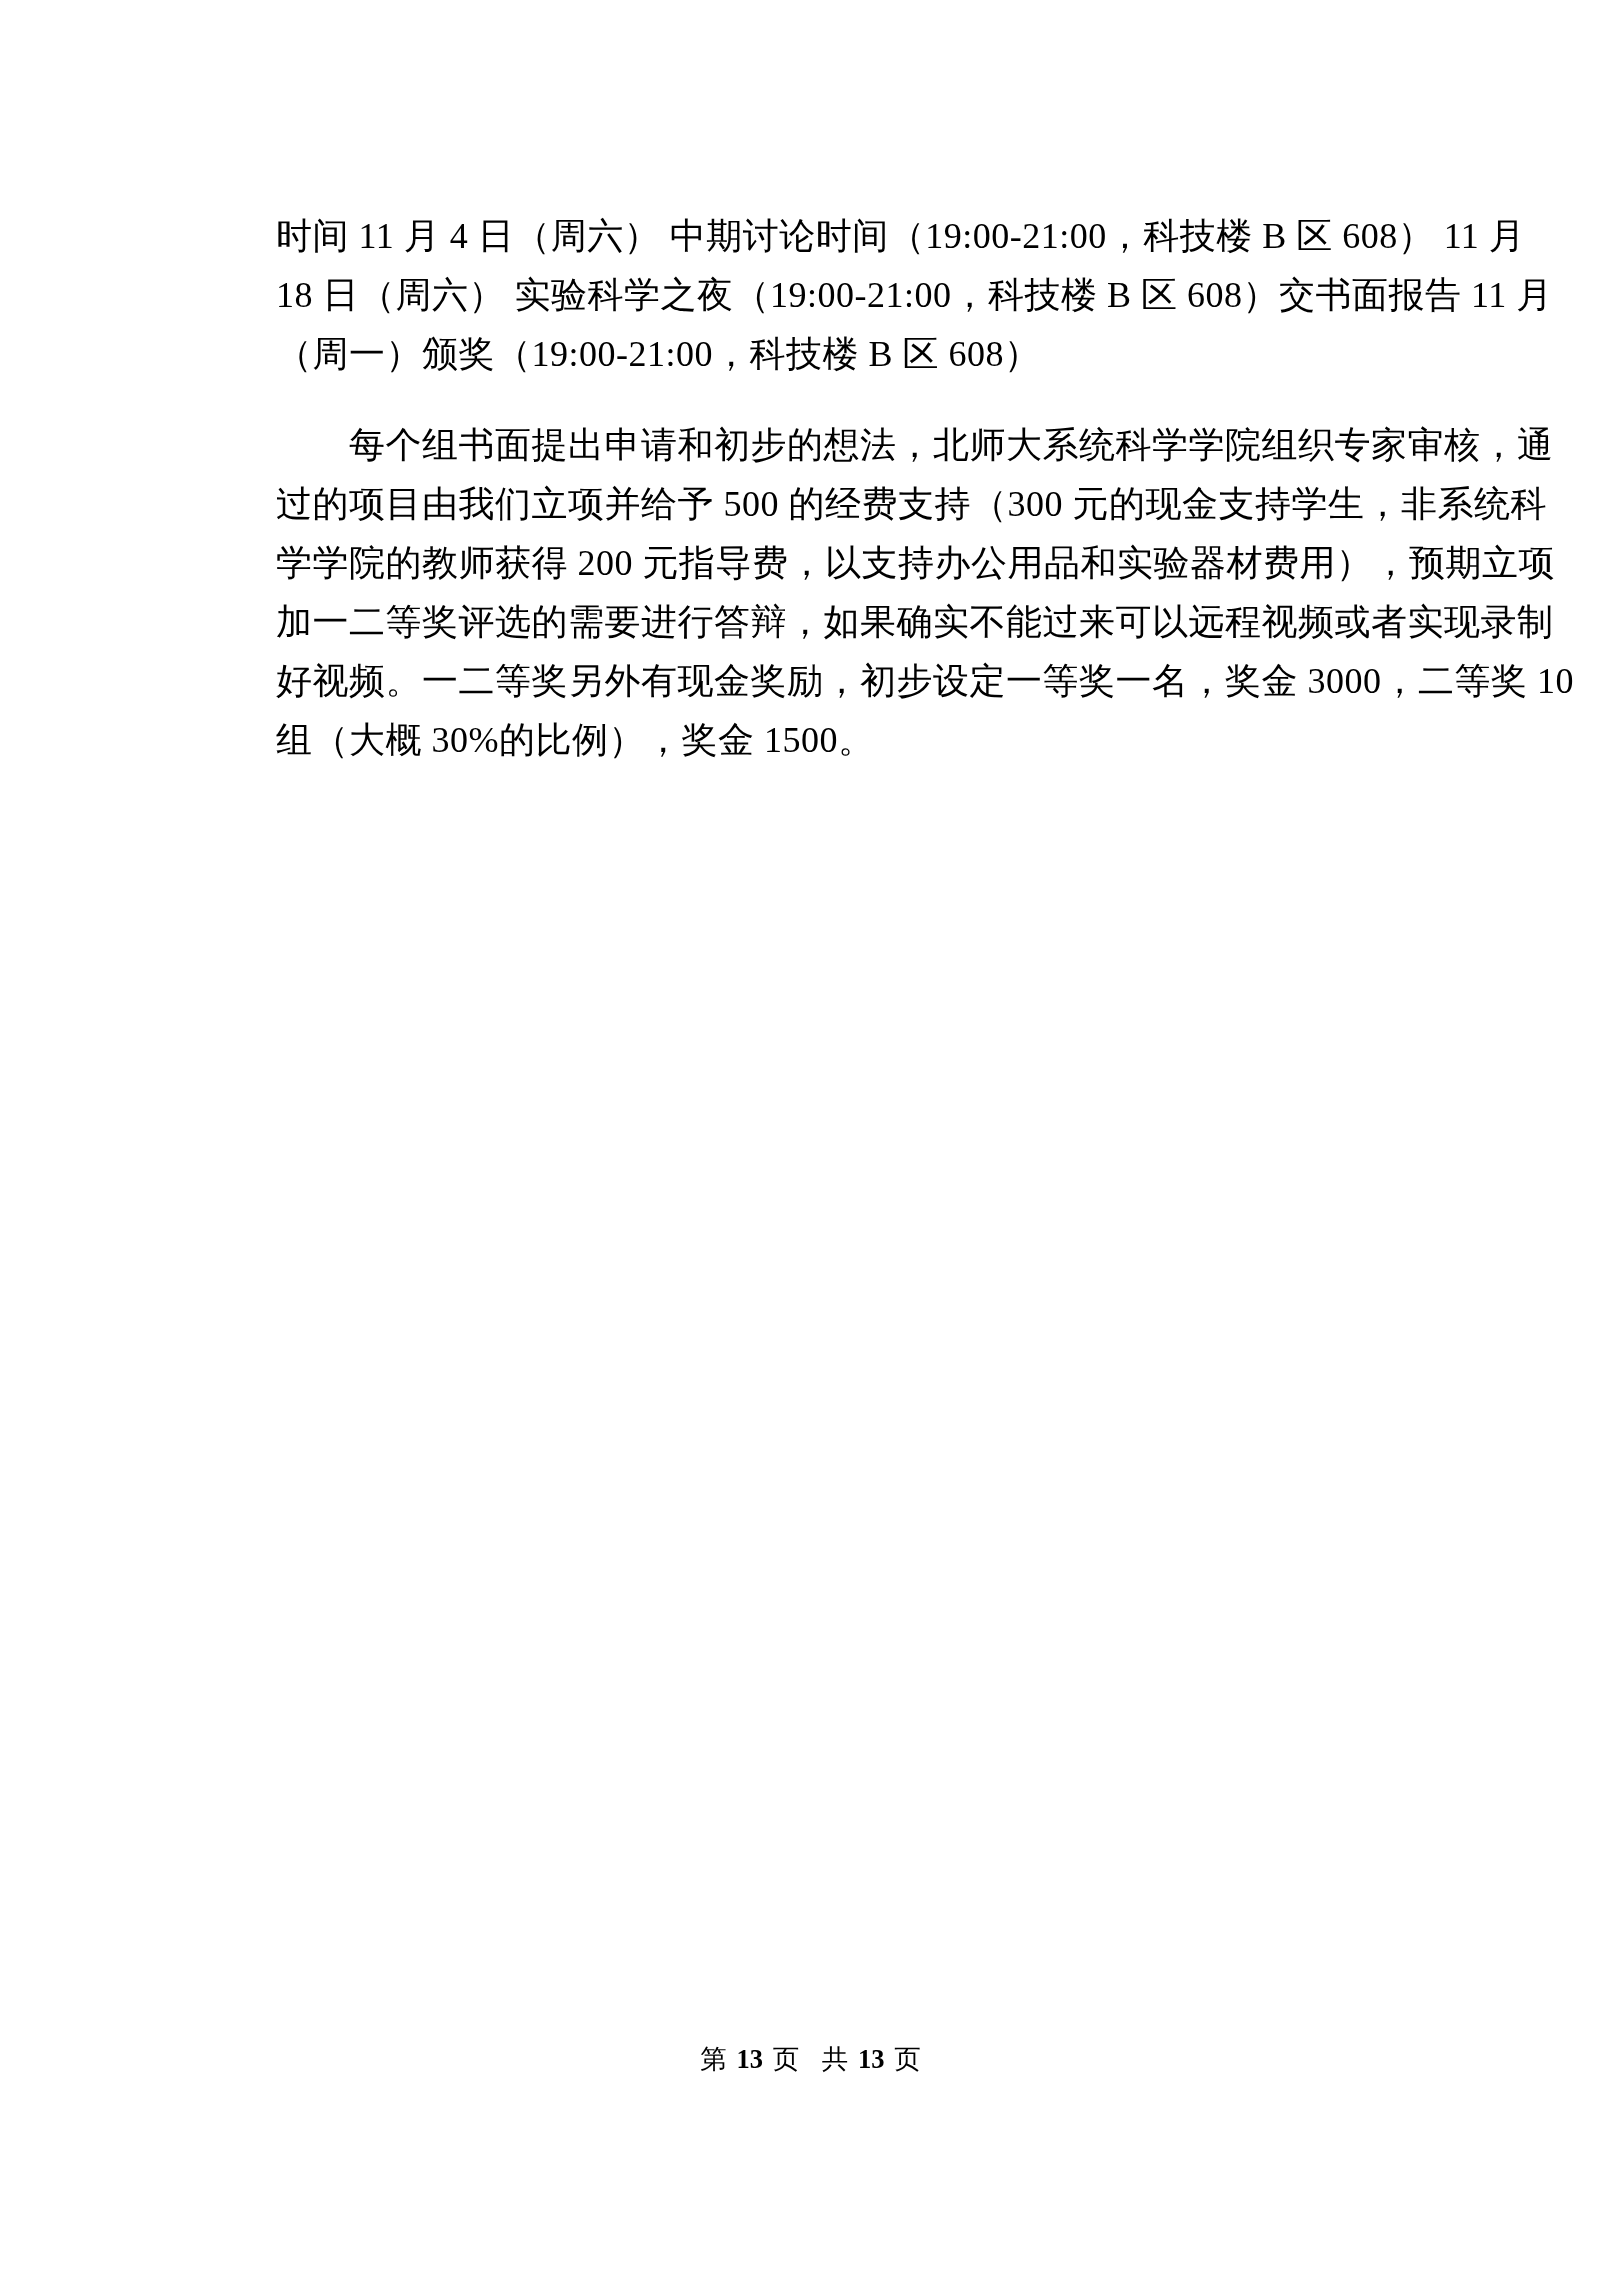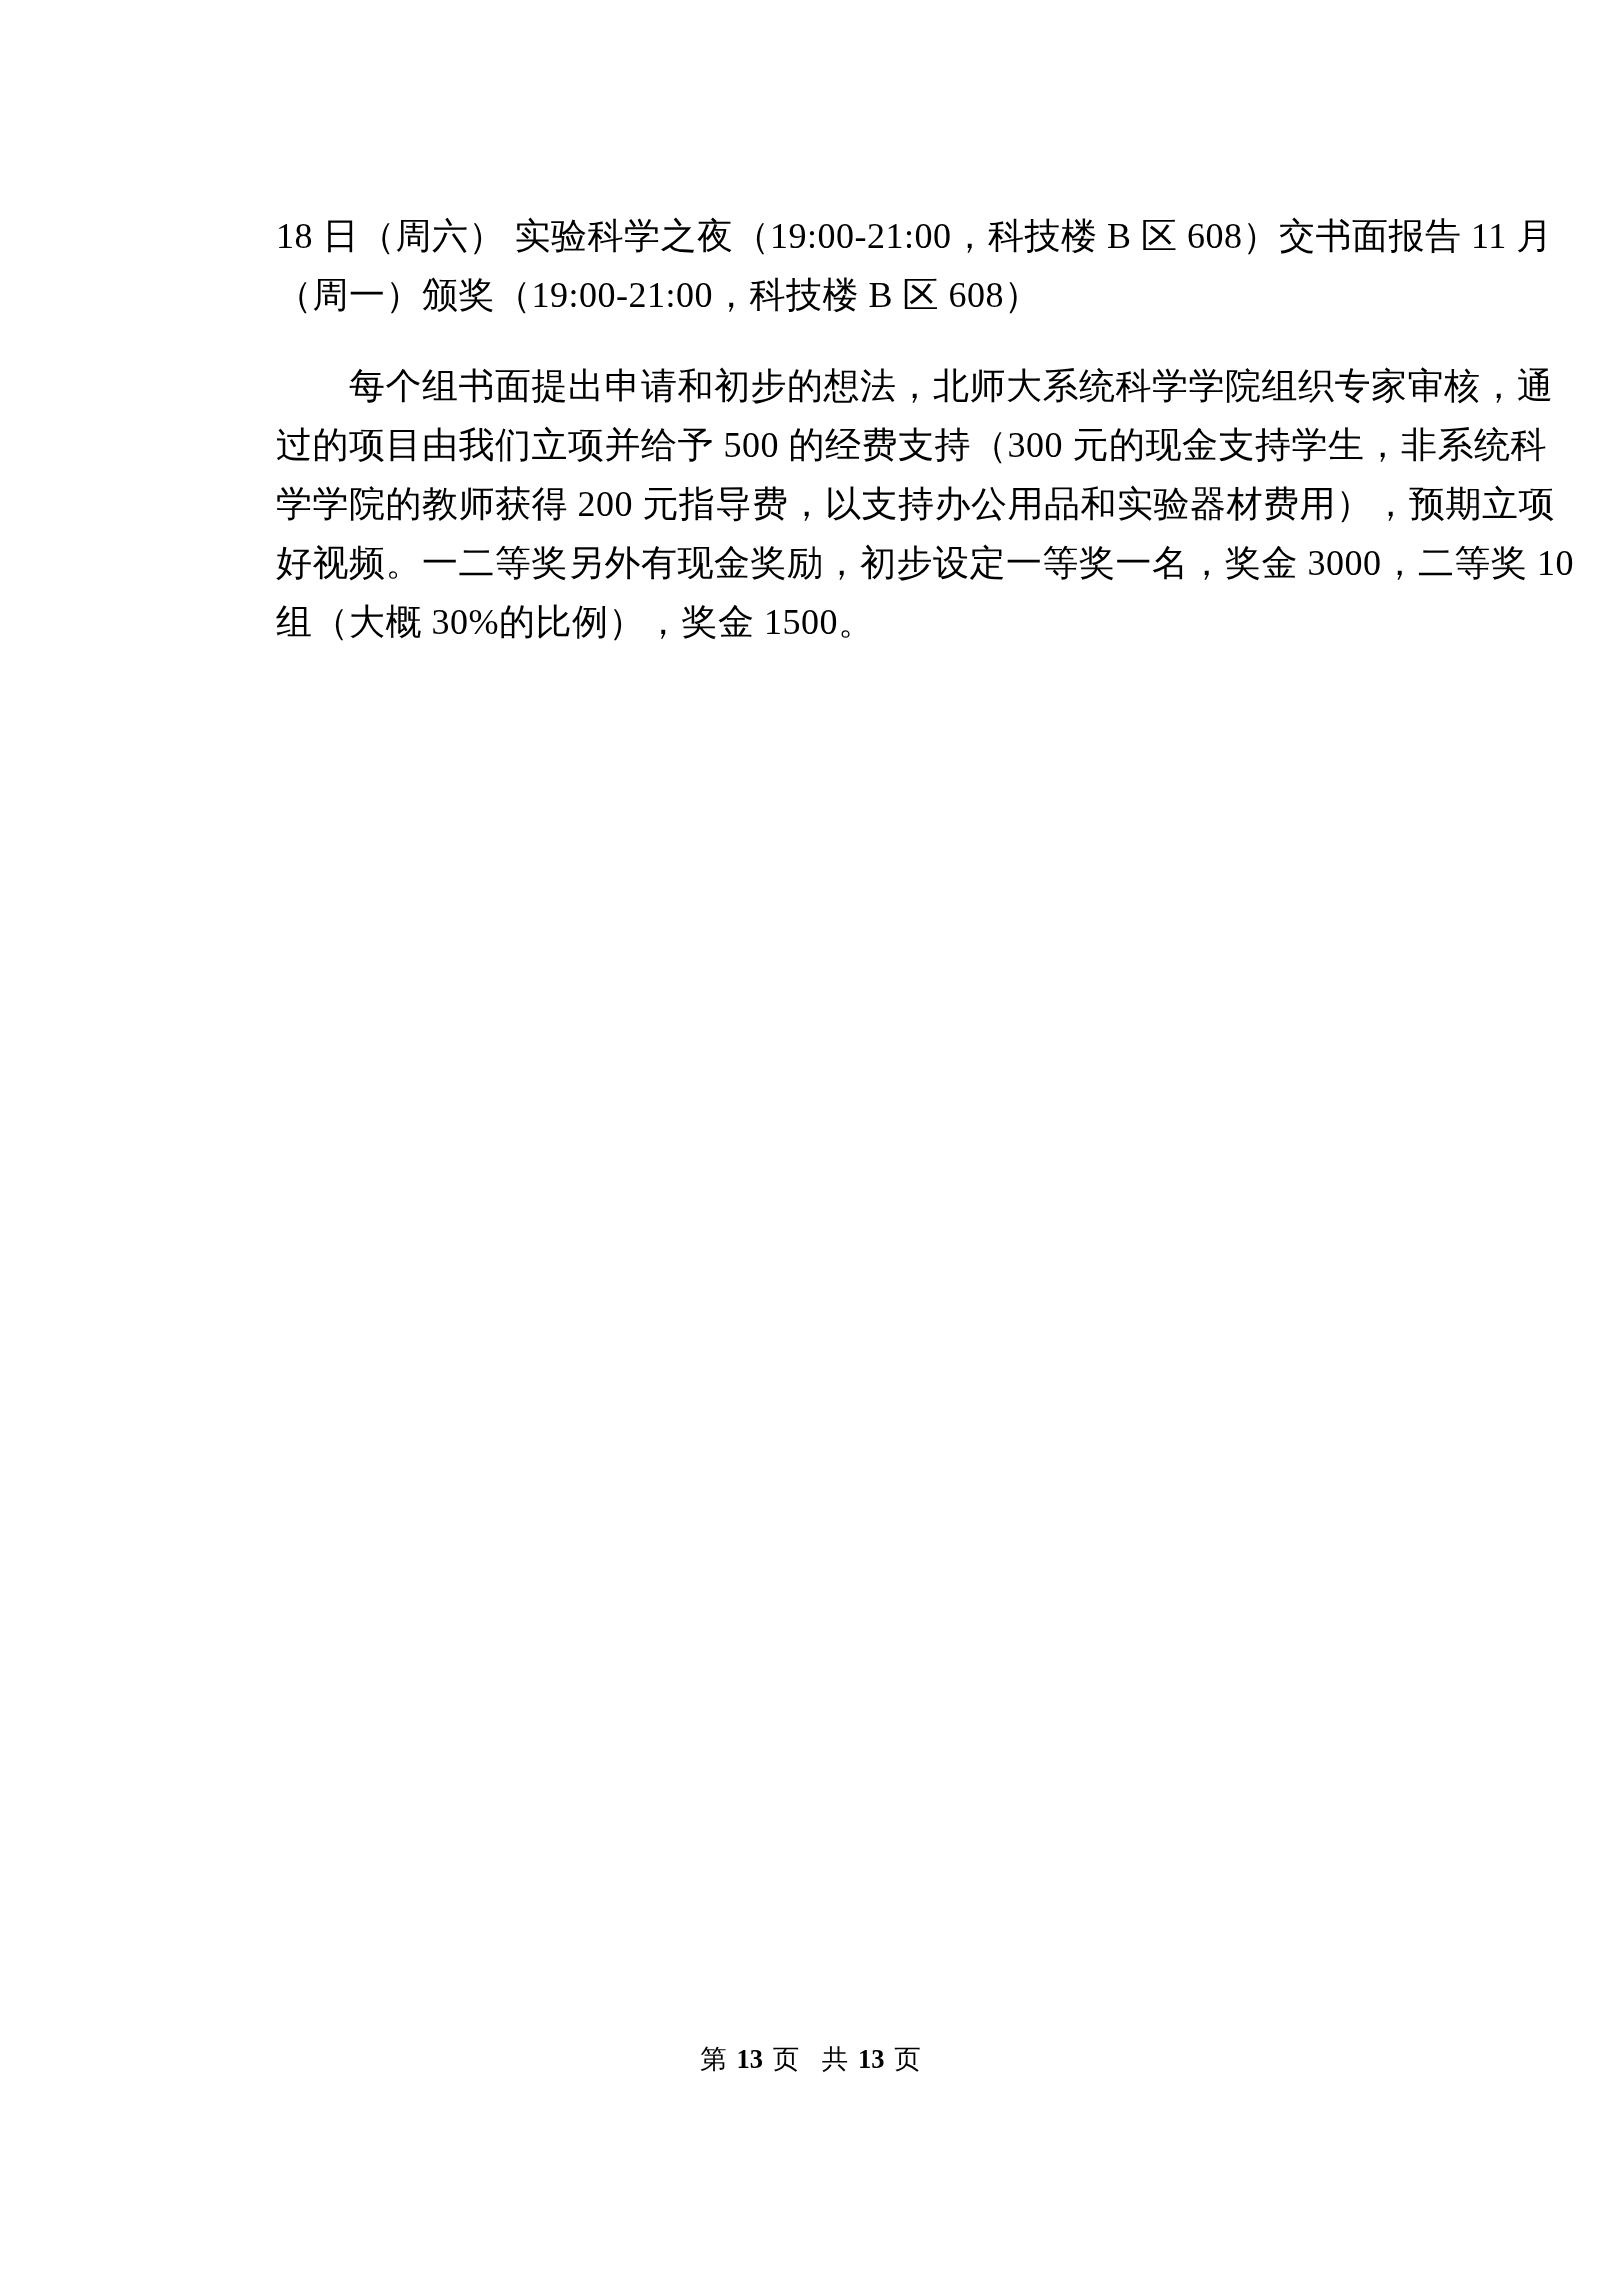--- a/index.html
+++ b/index.html
@@ -56,27 +56,29 @@
   .page-footer .gap-left { margin-left: 17.6px; }
 </style>
 </head>
 <body>
 
 <div class="doc-page">
 
   <div class="doc-body">
 
   <div class="paragraph">
+        <div class="line">时间 11 月 4 日（周六） 中期讨论时间（19:00-21:00，科技楼 B 区 608） 11 月</div>
         <div class="line">18 日（周六） 实验科学之夜（19:00-21:00，科技楼 B 区 608）交书面报告 11 月</div>
         <div class="line last">（周一）颁奖（19:00-21:00，科技楼 B 区 608）</div>
       </div>
       <div class="paragraph">
         <div class="line indent">每个组书面提出申请和初步的想法，北师大系统科学学院组织专家审核，通</div>
         <div class="line">过的项目由我们立项并给予 500 的经费支持（300 元的现金支持学生，非系统科</div>
         <div class="line">学学院的教师获得 200 元指导费，以支持办公用品和实验器材费用），预期立项</div>
+        <div class="line">加一二等奖评选的需要进行答辩，如果确实不能过来可以远程视频或者实现录制</div>
         <div class="line">好视频。一二等奖另外有现金奖励，初步设定一等奖一名，奖金 3000，二等奖 10</div>
         <div class="line last">组（大概 30%的比例），奖金 1500。</div>
       </div>
     </div>
 
   <div class="page-footer">
     <span class="part">第</span><span class="part num">13</span><span class="part">页</span><span class="part gap-left">共</span><span class="part num">13</span><span class="part">页</span>
   </div>
 
 </div>

